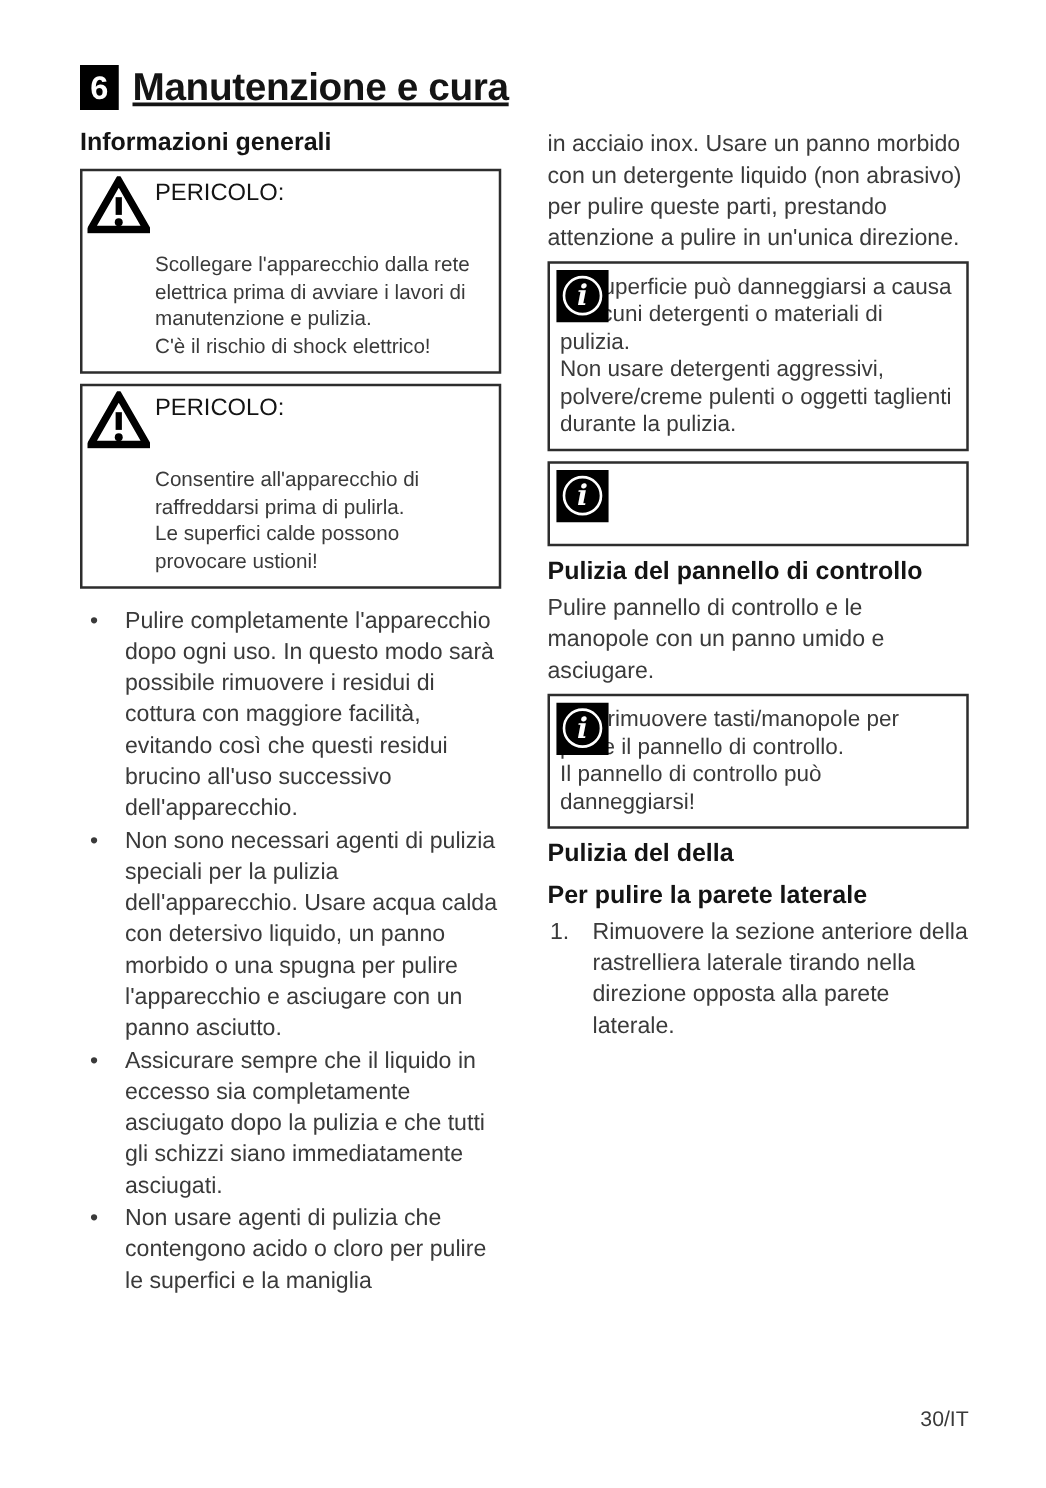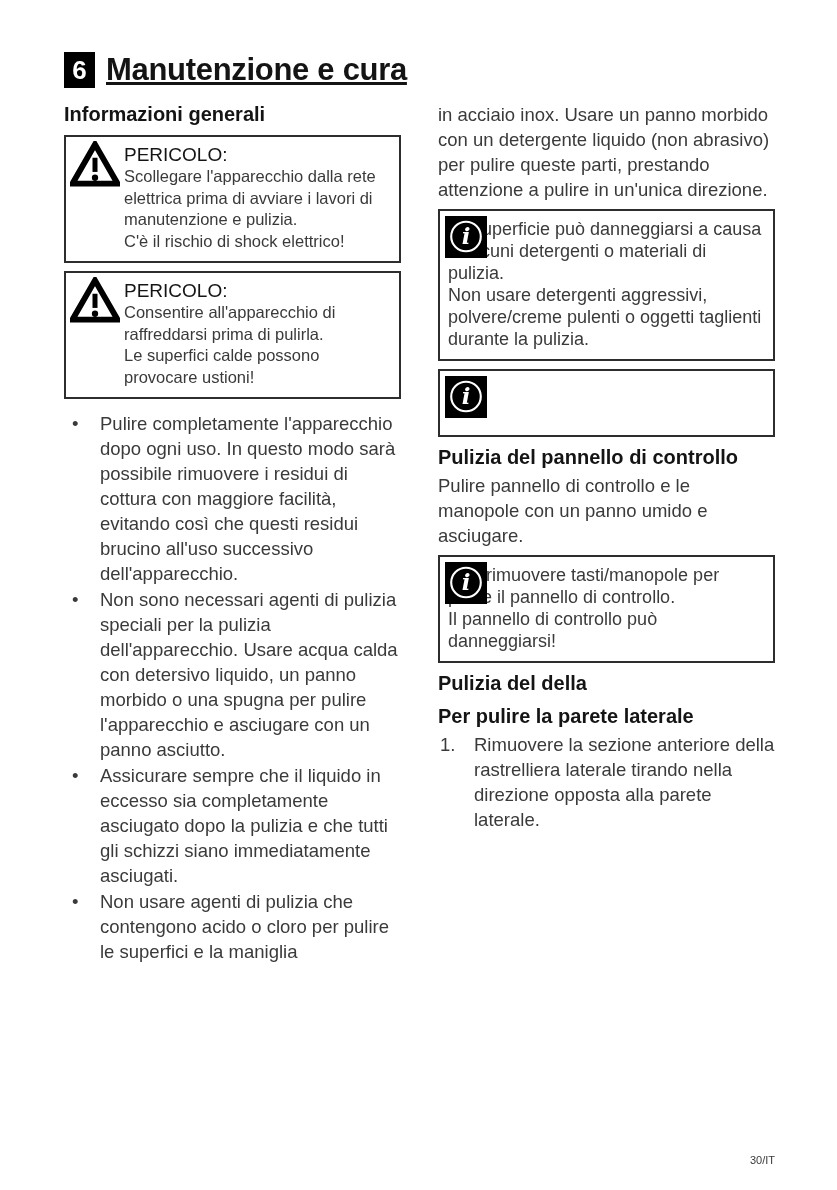--- a/index.html
+++ b/index.html
@@ -86,20 +86,21 @@
     font-size: 19px;
     line-height: 23px;
     font-weight: normal;
     color: #141414;
   }
   .caution-text {
     margin-left: 50px;
     font-size: 16.5px;
     line-height: 21.5px;
     white-space: pre-line;
+    margin-top: 36px;
   }
   
   .info-box {
     position: relative;
     border: 2px solid #2d2d2d;
     margin: 7px 0 8px 0;
     padding: 7px 8px 9px 8px;
     min-height: 48px;
   }
   .info-icon {
@@ -147,22 +148,22 @@
   .bold-note {
     margin: 0 0 3px 0;
     font-weight: bold;
     color: #141414;
     font-size: 18.5px;
     line-height: 24px;
   }
   .page-footer {
     position: absolute;
     right: 62px;
-    bottom: 24px;
-    font-size: 11px;
+    bottom: 44px;
+    font-size: 17px;
     color: #3a3a3a;
   }
 </style>
 </head>
 <body>
 
 <div class="page">
 
   <div class="page-header">
     <span class="chapter-badge">6</span>

